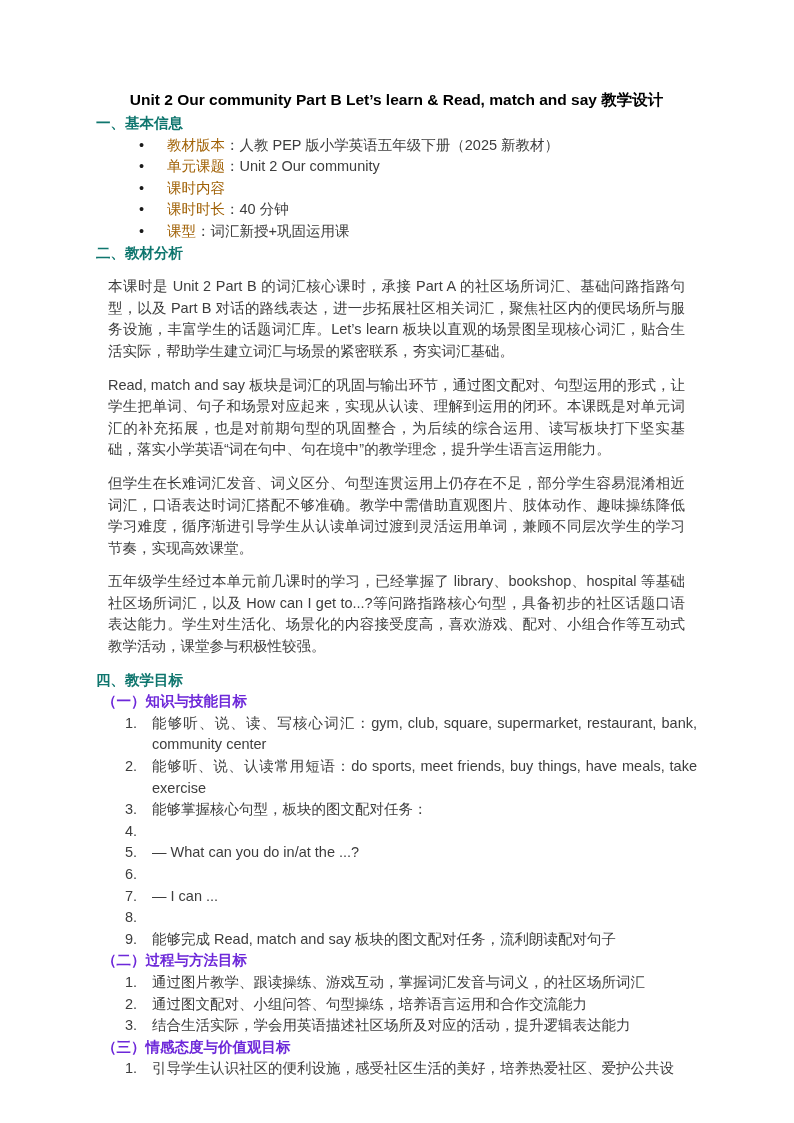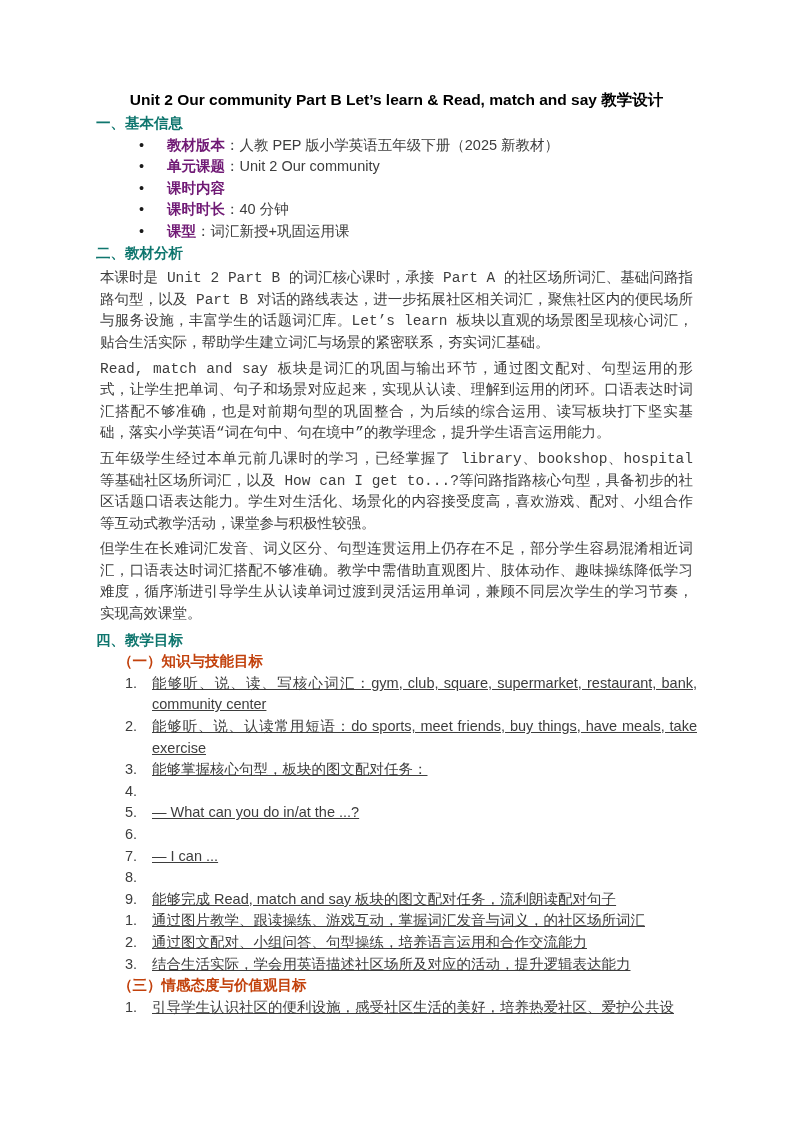--- a/index.html
+++ b/index.html
@@ -28,60 +28,58 @@
     font-size: 15.5px;
     line-height: 26px;
     white-space: nowrap;
   }
   .h1 {
     font-weight: bold;
     color: #0f766e;
   }
   .h2 {
     font-weight: bold;
-    color: #c2410c;
-    margin-left: 22px;
+    color: #6d28d9;
+    margin-left: 6px;
   }
   p.body-para {
-    margin: 4px;
+    margin: 12px;
     text-align: justify;
-    font-family: Liberation Mono, monospace;
   }
   
   .bullet-row {
     display: flex;
     padding-left: 43px;
   }
   .bullet-marker {
     width: 28px;
     flex: none;
     color: #1a1a1a;
   }
   .bullet-label {
-    font-weight: bold;
-    color: #701a75;
+    font-weight: normal;
+    color: #a16207;
     white-space: nowrap;
   }
   .bullet-value {
     white-space: nowrap;
   }
   
   .num-row {
     display: flex;
     padding-left: 29px;
   }
   .num-marker {
     width: 27px;
     flex: none;
   }
   .num-text {
     flex: 1;
     text-align: justify;
     min-height: 21.6px;
-    text-decoration: underline;
   }
 </style>
 </head>
 <body>
 
 <div class="page">
 
   <div class="doc-title">Unit 2 Our community Part B Let’s learn &amp; Read, match and say 教学设计</div>
 
   <div class="h1">一、基本信息</div>
@@ -108,24 +106,24 @@
     </div>
     <div class="bullet-row">
       <span class="bullet-marker">•</span>
       <span class="bullet-label">课型</span>
         <span class="bullet-value">：词汇新授+巩固运用课</span>
     </div>
   </div>
 
   <div class="h1">二、教材分析</div>
   <p class="body-para">本课时是 Unit 2 Part B 的词汇核心课时，承接 Part A 的社区场所词汇、基础问路指路句型，以及 Part B 对话的路线表达，进一步拓展社区相关词汇，聚焦社区内的便民场所与服务设施，丰富学生的话题词汇库。Let’s learn 板块以直观的场景图呈现核心词汇，贴合生活实际，帮助学生建立词汇与场景的紧密联系，夯实词汇基础。</p>
-  <p class="body-para">Read, match and say 板块是词汇的巩固与输出环节，通过图文配对、句型运用的形式，让学生把单词、句子和场景对应起来，实现从认读、理解到运用的闭环。口语表达时词汇搭配不够准确，也是对前期句型的巩固整合，为后续的综合运用、读写板块打下坚实基础，落实小学英语“词在句中、句在境中”的教学理念，提升学生语言运用能力。</p>
+  <p class="body-para">Read, match and say 板块是词汇的巩固与输出环节，通过图文配对、句型运用的形式，让学生把单词、句子和场景对应起来，实现从认读、理解到运用的闭环。本课既是对单元词汇的补充拓展，也是对前期句型的巩固整合，为后续的综合运用、读写板块打下坚实基础，落实小学英语“词在句中、句在境中”的教学理念，提升学生语言运用能力。</p>
 
+  <p class="body-para">但学生在长难词汇发音、词义区分、句型连贯运用上仍存在不足，部分学生容易混淆相近词汇，口语表达时词汇搭配不够准确。教学中需借助直观图片、肢体动作、趣味操练降低学习难度，循序渐进引导学生从认读单词过渡到灵活运用单词，兼顾不同层次学生的学习节奏，实现高效课堂。</p>
   <p class="body-para">五年级学生经过本单元前几课时的学习，已经掌握了 library、bookshop、hospital 等基础社区场所词汇，以及 How can I get to...?等问路指路核心句型，具备初步的社区话题口语表达能力。学生对生活化、场景化的内容接受度高，喜欢游戏、配对、小组合作等互动式教学活动，课堂参与积极性较强。</p>
-  <p class="body-para">但学生在长难词汇发音、词义区分、句型连贯运用上仍存在不足，部分学生容易混淆相近词汇，口语表达时词汇搭配不够准确。教学中需借助直观图片、肢体动作、趣味操练降低学习难度，循序渐进引导学生从认读单词过渡到灵活运用单词，兼顾不同层次学生的学习节奏，实现高效课堂。</p>
 
   <div class="h1">四、教学目标</div>
 
   <div class="h2">（一）知识与技能目标</div>
   <div>
     <div class="num-row">
       <span class="num-marker">1.</span>
       <span class="num-text">能够听、说、读、写核心词汇：gym, club, square, supermarket, restaurant, bank, community center</span>
     </div>
     <div class="num-row">
@@ -155,20 +153,21 @@
     <div class="num-row">
       <span class="num-marker">8.</span>
       <span class="num-text"></span>
     </div>
     <div class="num-row">
       <span class="num-marker">9.</span>
       <span class="num-text">能够完成 Read, match and say 板块的图文配对任务，流利朗读配对句子</span>
     </div>
   </div>
 
+  <div class="h2">（二）过程与方法目标</div>
   <div>
     <div class="num-row">
       <span class="num-marker">1.</span>
       <span class="num-text">通过图片教学、跟读操练、游戏互动，掌握词汇发音与词义，的社区场所词汇</span>
     </div>
     <div class="num-row">
       <span class="num-marker">2.</span>
       <span class="num-text">通过图文配对、小组问答、句型操练，培养语言运用和合作交流能力</span>
     </div>
     <div class="num-row">

